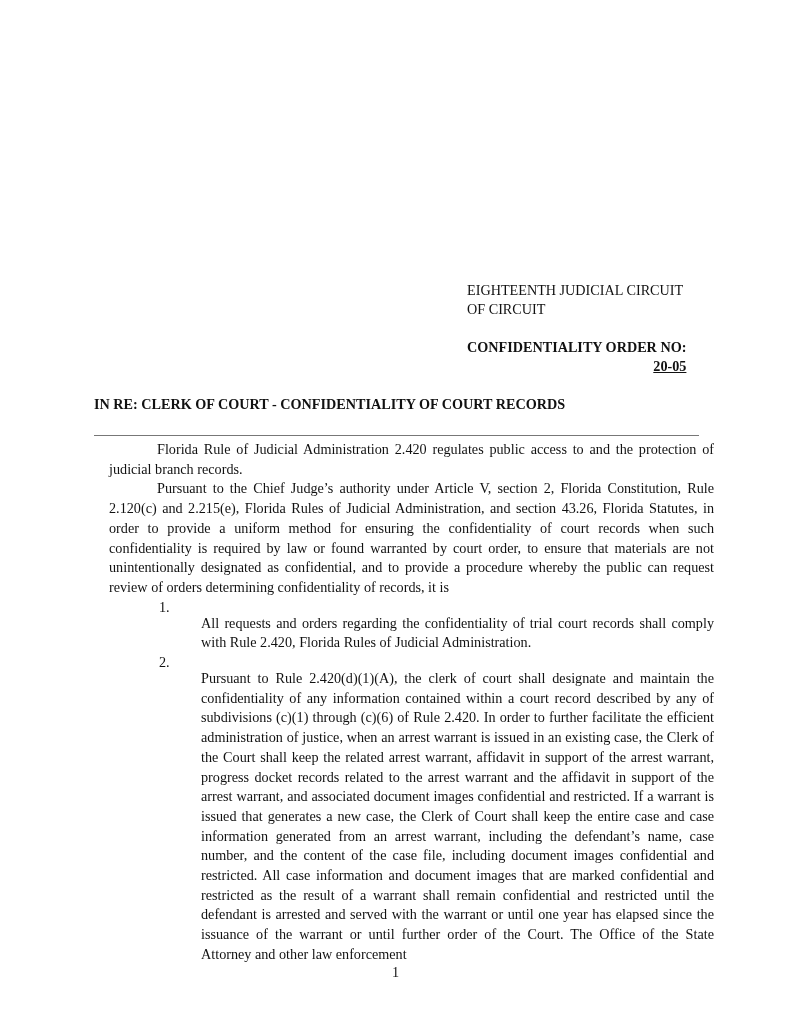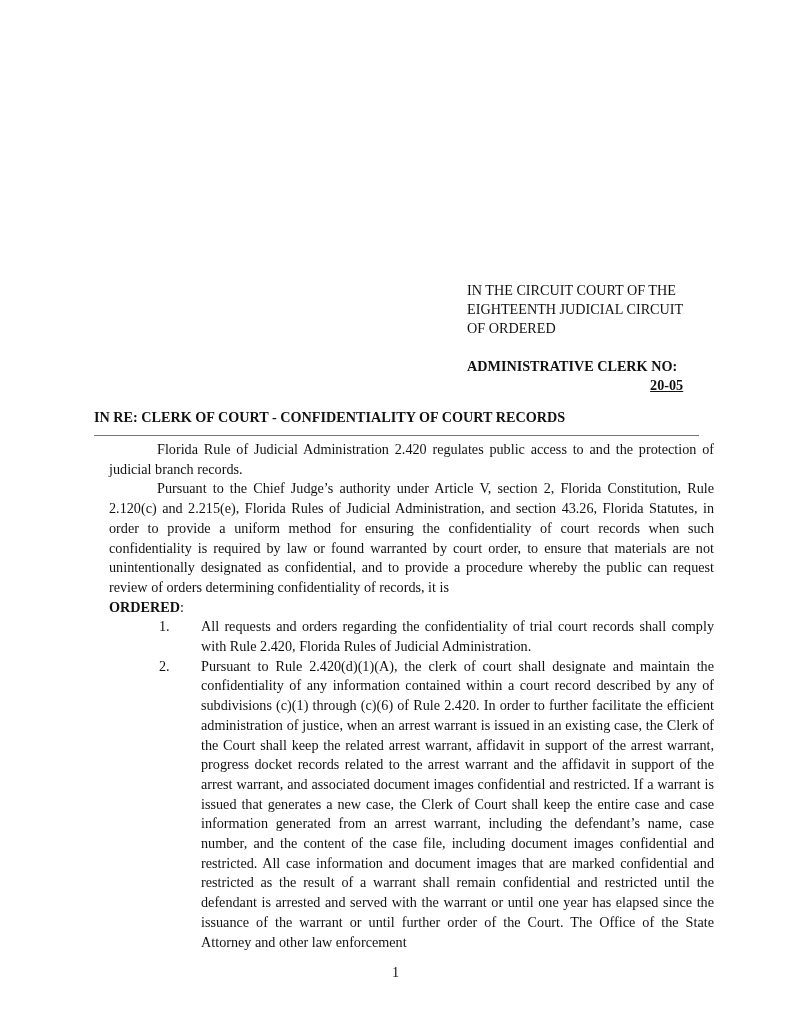--- a/index.html
+++ b/index.html
@@ -3,49 +3,47 @@
 <meta charset="utf-8">
 <style>
   html, body { margin: 0; padding: 0; background: #ffffff; }
   body { width: 791px; height: 1024px; position: relative; overflow: hidden;
          font-family: "Liberation Serif", serif; color: #111; font-size: 14.2px; }
   .caption { position: absolute; left: 467px; top: 281px; line-height: 19px; }
   .caption .court { display: block; }
   .caption .gap { height: 19px; }
   .caption .bold { font-weight: bold; display: block; }
   .caption .u { text-decoration: underline; text-align: right; }
-  .inre { position: absolute; left: 94px; top: 409px; font-weight: bold; }
+  .inre { position: absolute; left: 94px; top: 396px; font-weight: bold; }
   .rule { position: absolute; left: 94px; top: 435px; width: 605px; border-top: 1px solid #777; }
   .body { position: absolute; left: 109px; top: 440px; width: 605px; line-height: 19.7px; }
   .para { text-align: justify; text-indent: 48px; margin: 0; }
   .ordered { font-weight: bold; margin: 0; }
   .item { display: flex; margin: 0; }
   .item .num { width: 92px; flex: none; padding-left: 50px; box-sizing: border-box; }
-  .item .txt { flex: 1; text-align: justify; }
+  .item .txt { flex: 1; text-align: justify; margin-top: 16px; }
   .pagenum { position: absolute; left: 0; width: 791px; top: 964px; text-align: center; }
 </style>
 </head>
 <body>
 
 <div class="caption">
-  <span class="court">IN THE CIRCUIT COURT OF THE</span>
   <span class="court">EIGHTEENTH JUDICIAL CIRCUIT</span>
-  <span class="court">OF ORDERED</span>
+  <span class="court">OF CIRCUIT</span>
   <div class="gap"></div>
-  <span class="bold">ADMINISTRATIVE CLERK NO:</span>
+  <span class="bold">CONFIDENTIALITY ORDER NO:</span>
   <span class="bold u">20-05</span>
 </div>
 
 <div class="inre">IN RE: CLERK OF COURT - CONFIDENTIALITY OF COURT RECORDS</div>
 <div class="rule"></div>
 
 <div class="body">
   <p class="para">Florida Rule of Judicial Administration 2.420 regulates public access to and the protection of judicial branch records.</p>
   <p class="para">Pursuant to the Chief Judge’s authority under Article V, section 2, Florida Constitution, Rule 2.120(c) and 2.215(e), Florida Rules of Judicial Administration, and section 43.26, Florida Statutes, in order to provide a uniform method for ensuring the confidentiality of court records when such confidentiality is required by law or found warranted by court order, to ensure that materials are not unintentionally designated as confidential, and to provide a procedure whereby the public can request review of orders determining confidentiality of records, it is</p>
-  <p class="ordered"><span>ORDERED</span><span style="font-weight:normal">:</span></p>
   <div class="item">
     <span class="num">1.</span>
     <span class="txt">All requests and orders regarding the confidentiality of trial court records shall comply with Rule 2.420, Florida Rules of Judicial Administration.</span>
   </div>
   <div class="item">
     <span class="num">2.</span>
     <span class="txt">Pursuant to Rule 2.420(d)(1)(A), the clerk of court shall designate and maintain the confidentiality of any information contained within a court record described by any of subdivisions (c)(1) through (c)(6) of Rule 2.420. In order to further facilitate the efficient administration of justice, when an arrest warrant is issued in an existing case, the Clerk of the Court shall keep the related arrest warrant, affidavit in support of the arrest warrant, progress docket records related to the arrest warrant and the affidavit in support of the arrest warrant, and associated document images confidential and restricted.  If a warrant is issued that generates a new case, the Clerk of Court shall keep the entire case and case information generated from an arrest warrant, including the defendant’s name, case number, and the content of the case file, including document images confidential and restricted.  All case information and document images that are marked confidential and restricted as the result of a warrant shall remain  confidential and restricted until the defendant is arrested and served with the warrant or until one year has elapsed since the issuance of the warrant or until further order of the Court. The Office of the State Attorney and other law enforcement</span>
   </div>
 </div>
 

